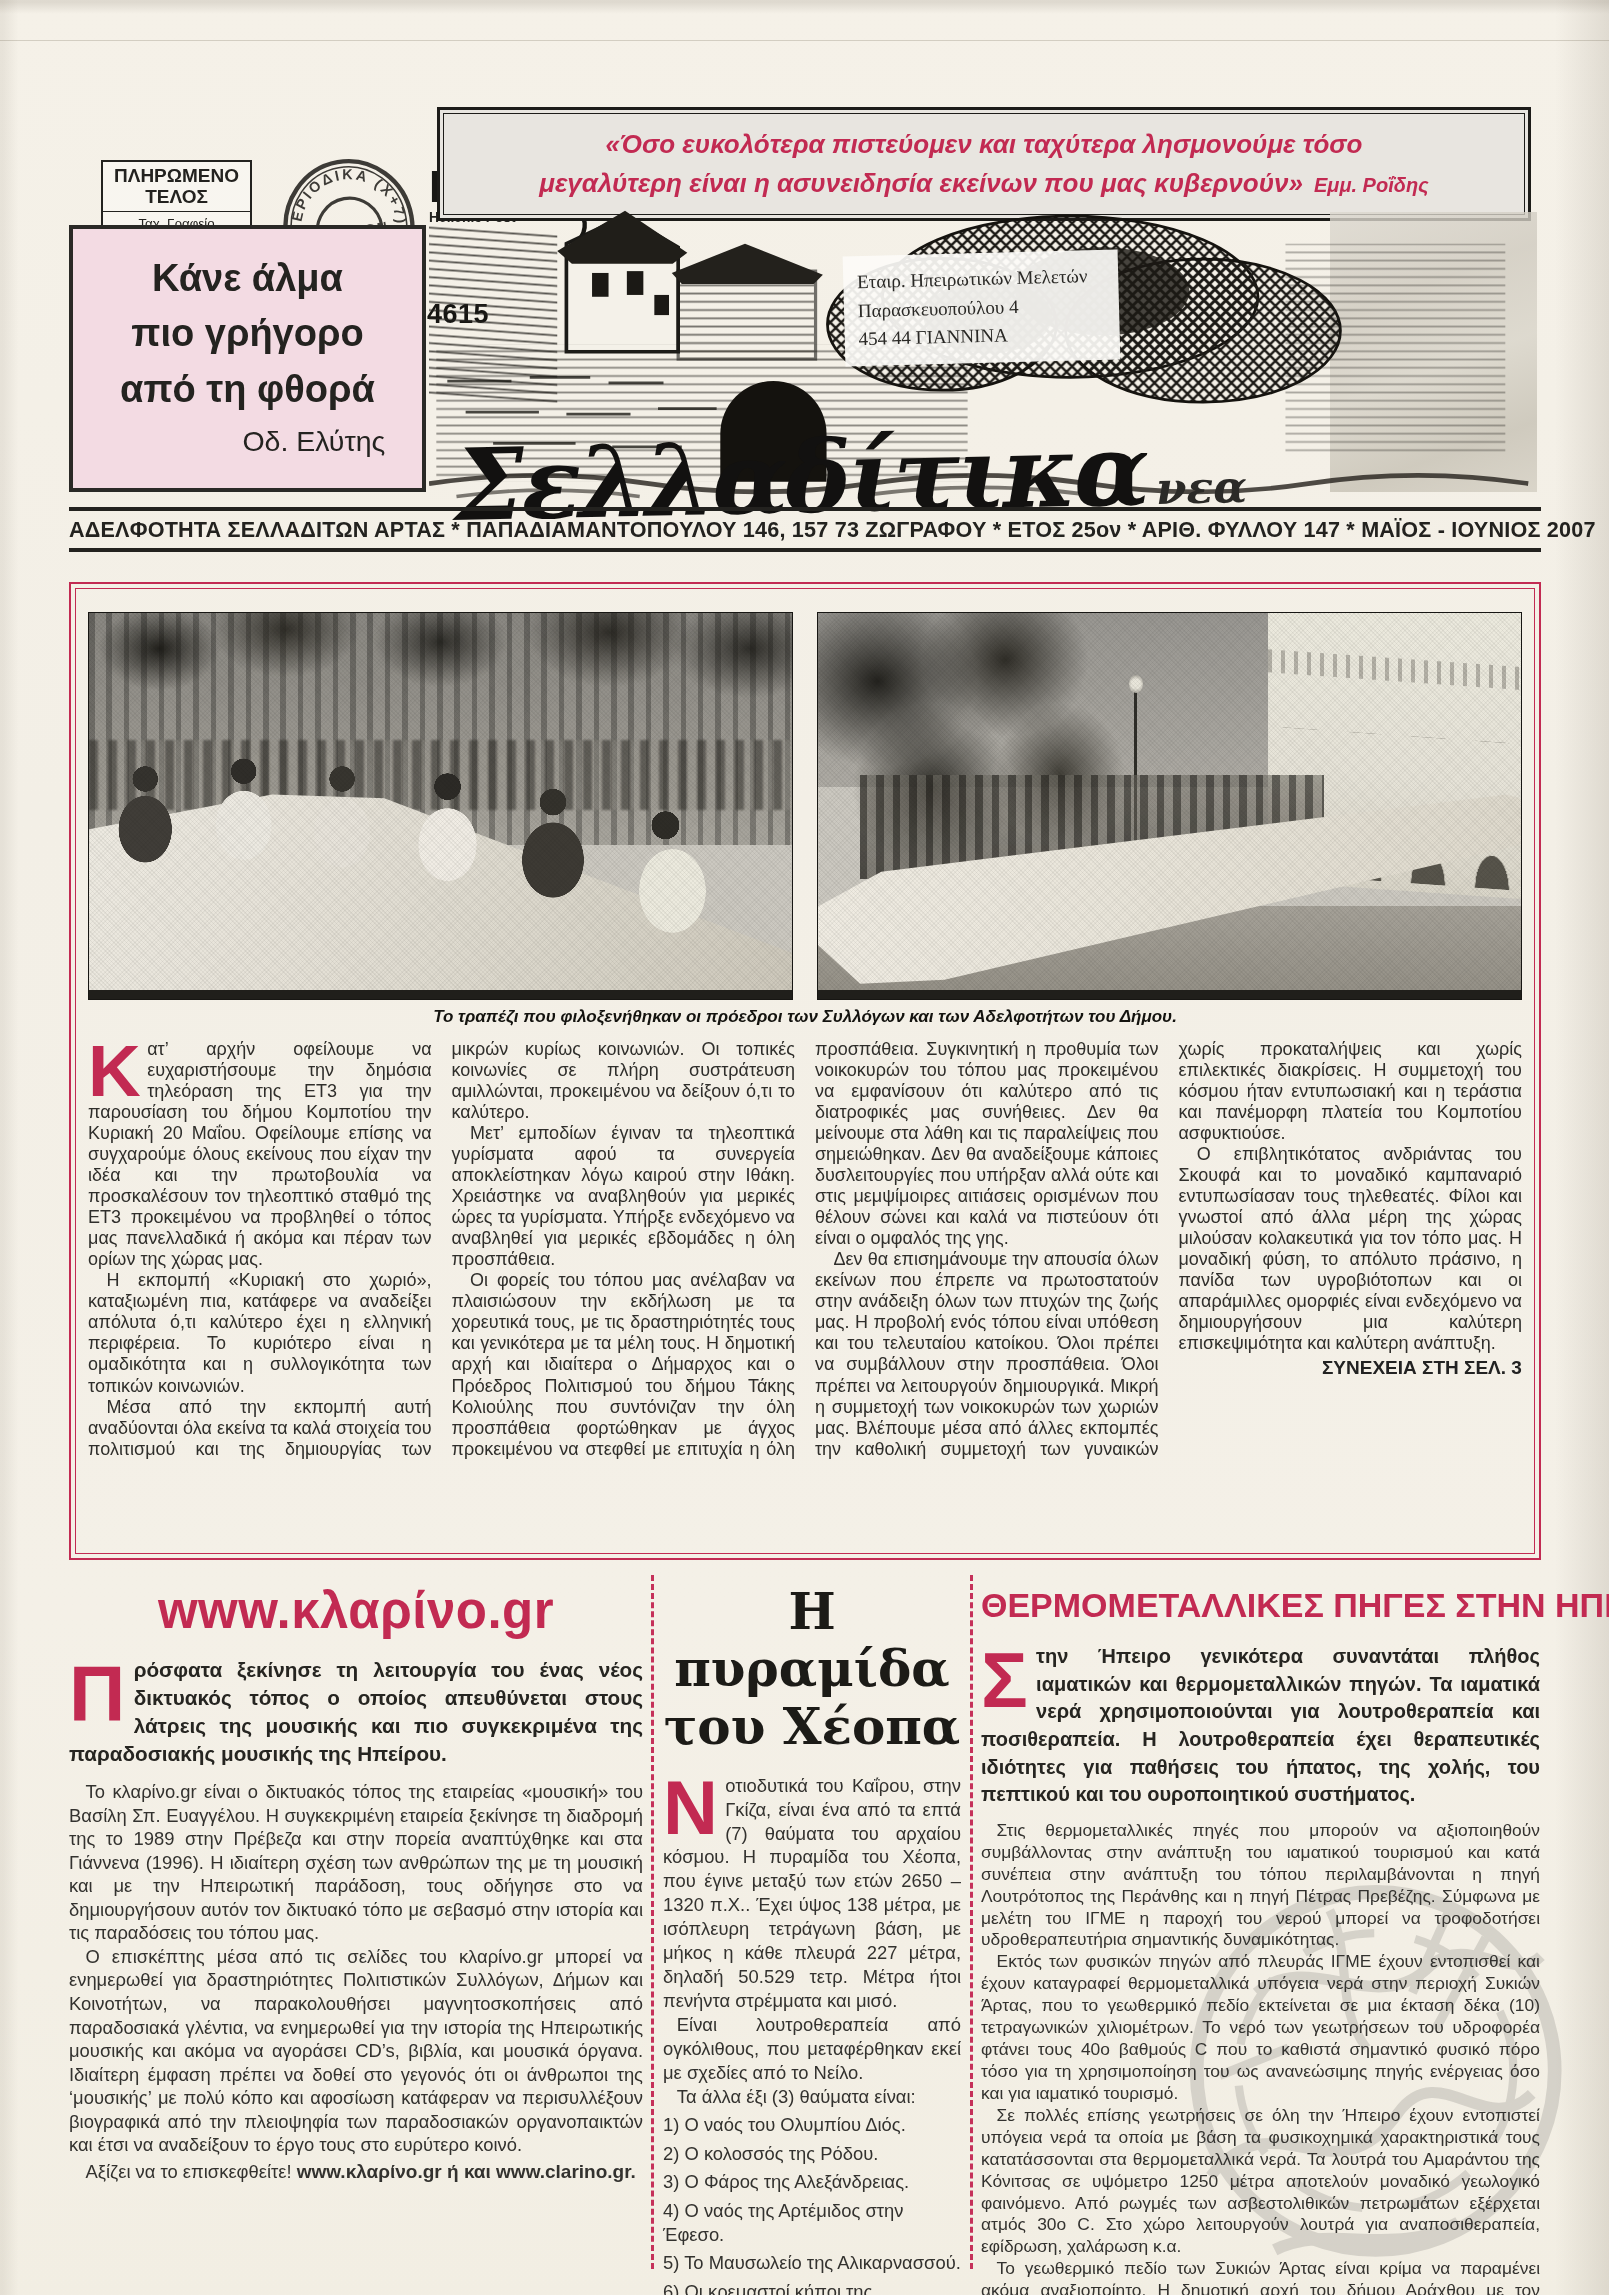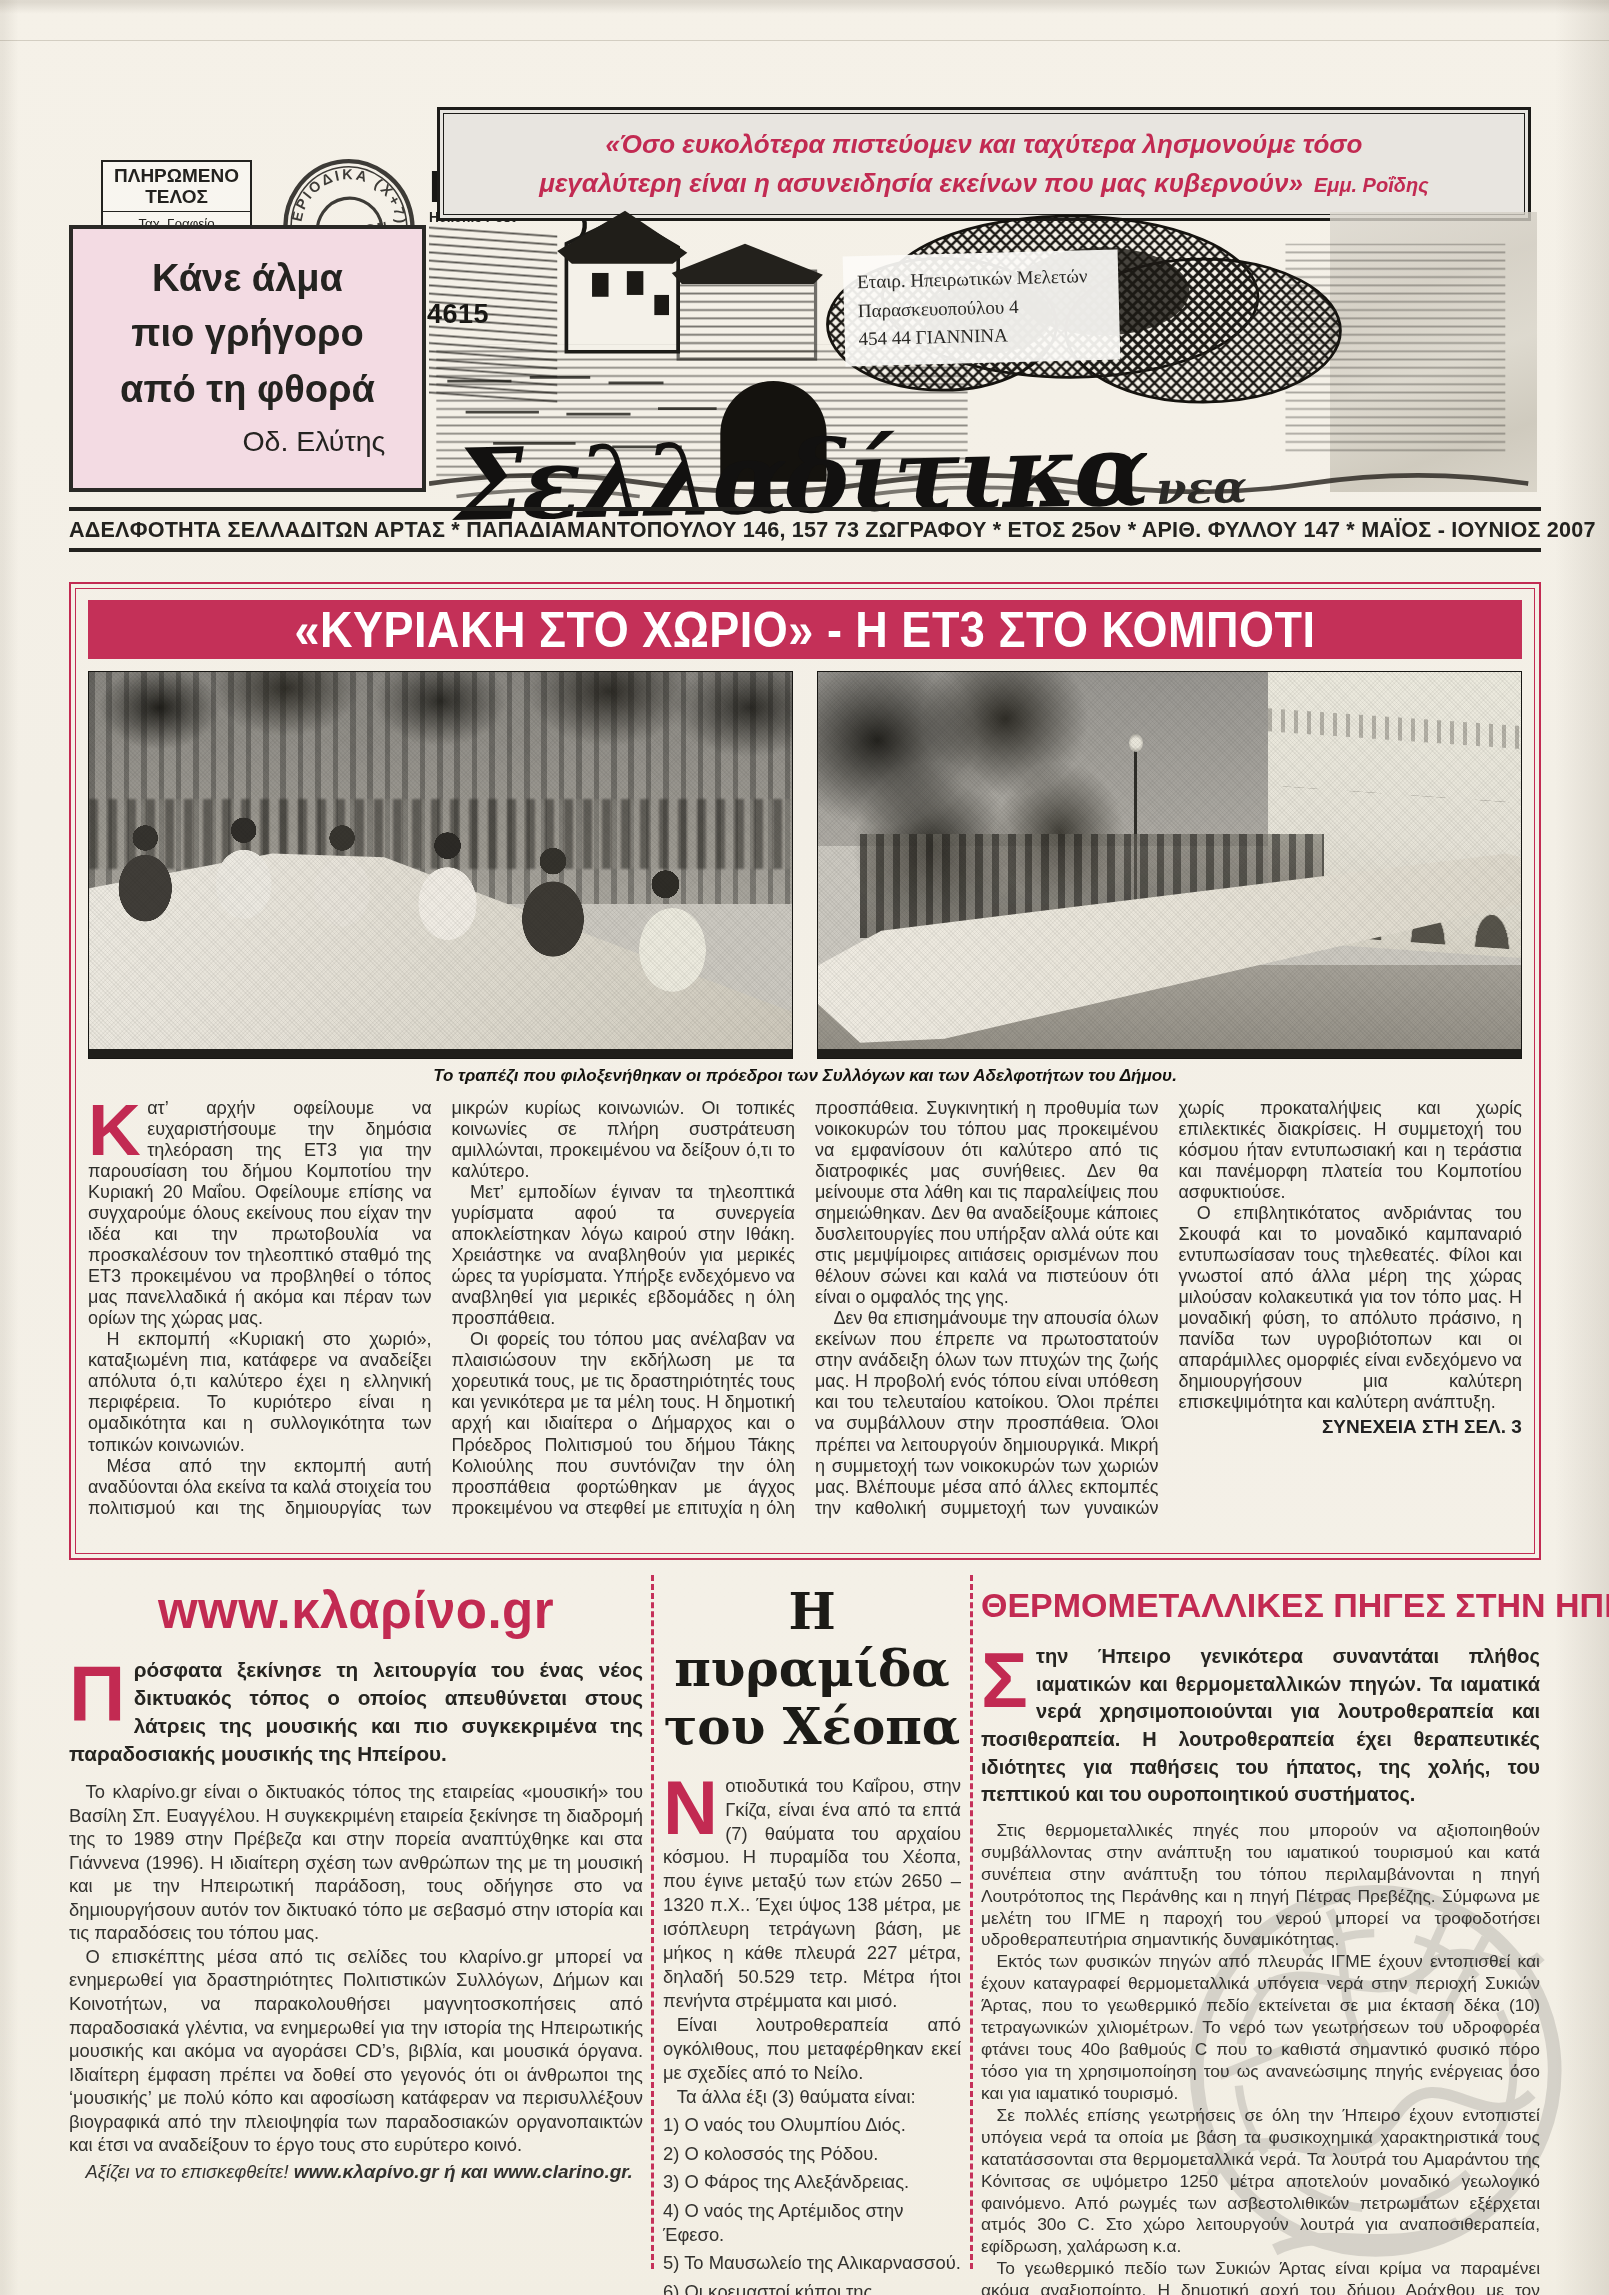--- a/index.html
+++ b/index.html
@@ -157,21 +157,21 @@
   
   .bottom{position:absolute;left:69px;top:1574px;width:1472px;height:716px;
     display:grid;grid-template-columns:574px 298px 559px;column-gap:20px;margin-top:6px;}
   .sep{position:absolute;top:-4.6px;bottom:27.5px;width:0;border-left:3.7px dashed #c5315a;}
   .sep1{left:582px;} .sep2{left:901px;}
 
   .k-title{color:var(--red);font-weight:bold;font-size:51px;text-align:center;letter-spacing:0.5px;line-height:1;margin:4.6px 0 20.7px;}
   .k-intro{font-weight:bold;font-size:20.7px;line-height:1.35;text-align:justify;color:#262521;}
   .k-body{margin-top:12px;font-size:18.4px;line-height:1.28;text-align:justify;}
   .k-body p{text-indent:16.5px;margin:0;}
-  .k-visit{margin-top:3.7px;font-size:18.4px;line-height:1.3;text-indent:16.5px;font-style:italic;}
+  .k-visit{margin-top:3.7px;font-size:18.4px;line-height:1.3;text-indent:16.5px;}
   .k-visit b{font-size:19px;}
   .dropcap-sans{float:left;font-weight:bold;color:var(--red);font-size:78px;line-height:.78;padding:6.4px 8.3px 0 0;}
 
   .p-title{font-family:"DejaVu Serif",serif;font-weight:bold;font-size:50px;line-height:1.15;text-align:center;color:#1c1b17;margin:2.8px 0 18.4px;}
   .p-body{font-size:18.4px;line-height:1.3;text-align:justify;}
   .p-body p{margin:0;text-indent:13.8px;}
   .p-body p.pfirst{text-indent:0;}
   .p-li{text-indent:0 !important;margin-top:4.6px !important;text-align:left !important;}
   .dropcap-serif{float:left;font-weight:bold;color:var(--red);font-size:76px;line-height:.8;padding:4.6px 7.3px 0 0;font-family:"Liberation Sans",sans-serif;}
 
@@ -296,23 +296,20 @@
       </div>
     </div>
   </div>
 
   <div class="info-strip">
     <span>ΑΔΕΛΦΟΤΗΤΑ ΣΕΛΛΑΔΙΤΩΝ ΑΡΤΑΣ * ΠΑΠΑΔΙΑΜΑΝΤΟΠΟΥΛΟΥ 146, 157 73 ΖΩΓΡΑΦΟΥ * ΕΤΟΣ 25ον * ΑΡΙΘ. ΦΥΛΛΟΥ 147 * ΜΑΪΟΣ - ΙΟΥΝΙΟΣ 2007</span>
   </div>
 
   <section class="red-frame">
     <div class="red-frame-inner">
-      <div class="banner">
-        <span>«ΚΥΡΙΑΚΗ ΣΤΟ ΧΩΡΙΟ» - Η ΕΤ3 ΣΤΟ ΚΟΜΠΟΤΙ</span>
-      </div>
 
       <div class="photos">
         <div class="photo">
           <div class="pl-sky"></div>
           <div class="pl-canopy"></div>
           <div class="pl-crowd"></div>
           <div class="pl-table"></div>
           <div class="pl-figures"></div>
           <div class="ph-strip"></div>
         </div>

